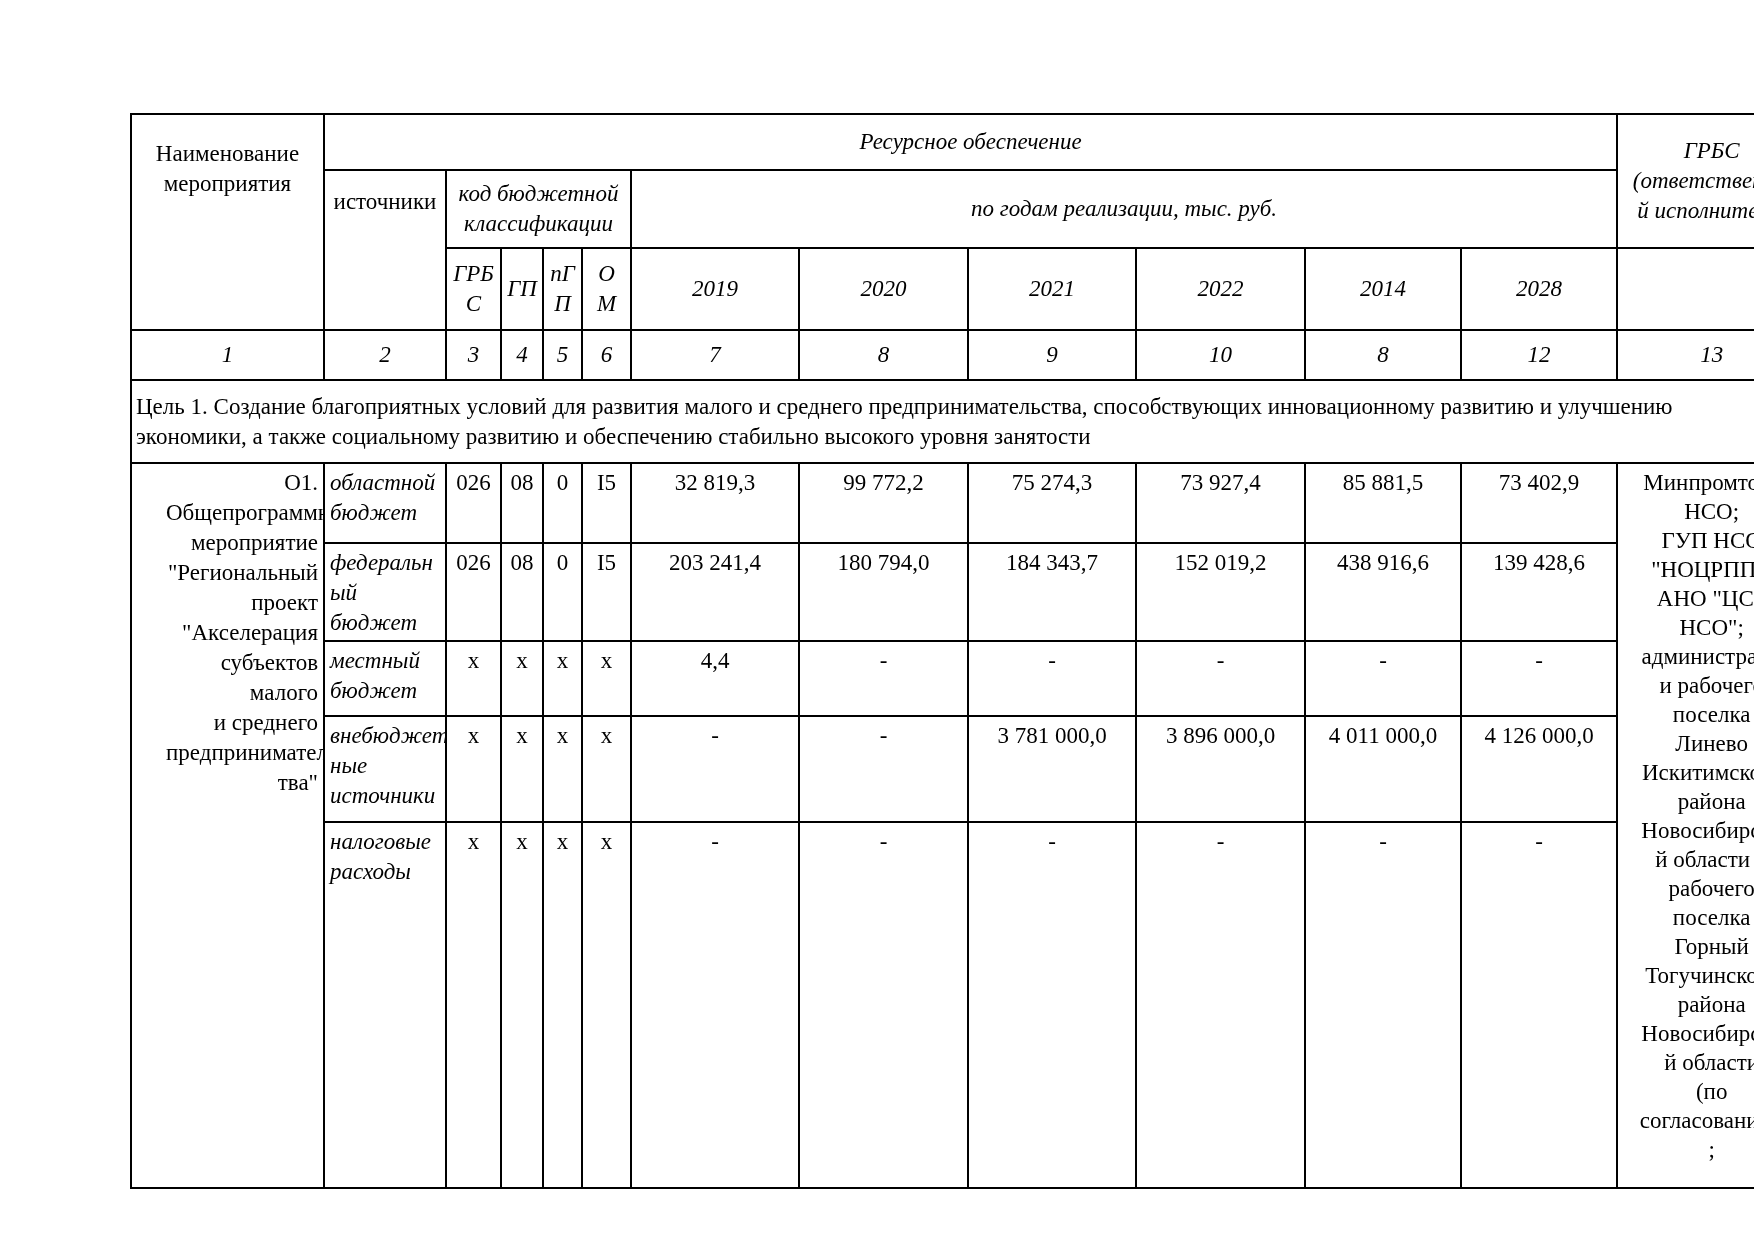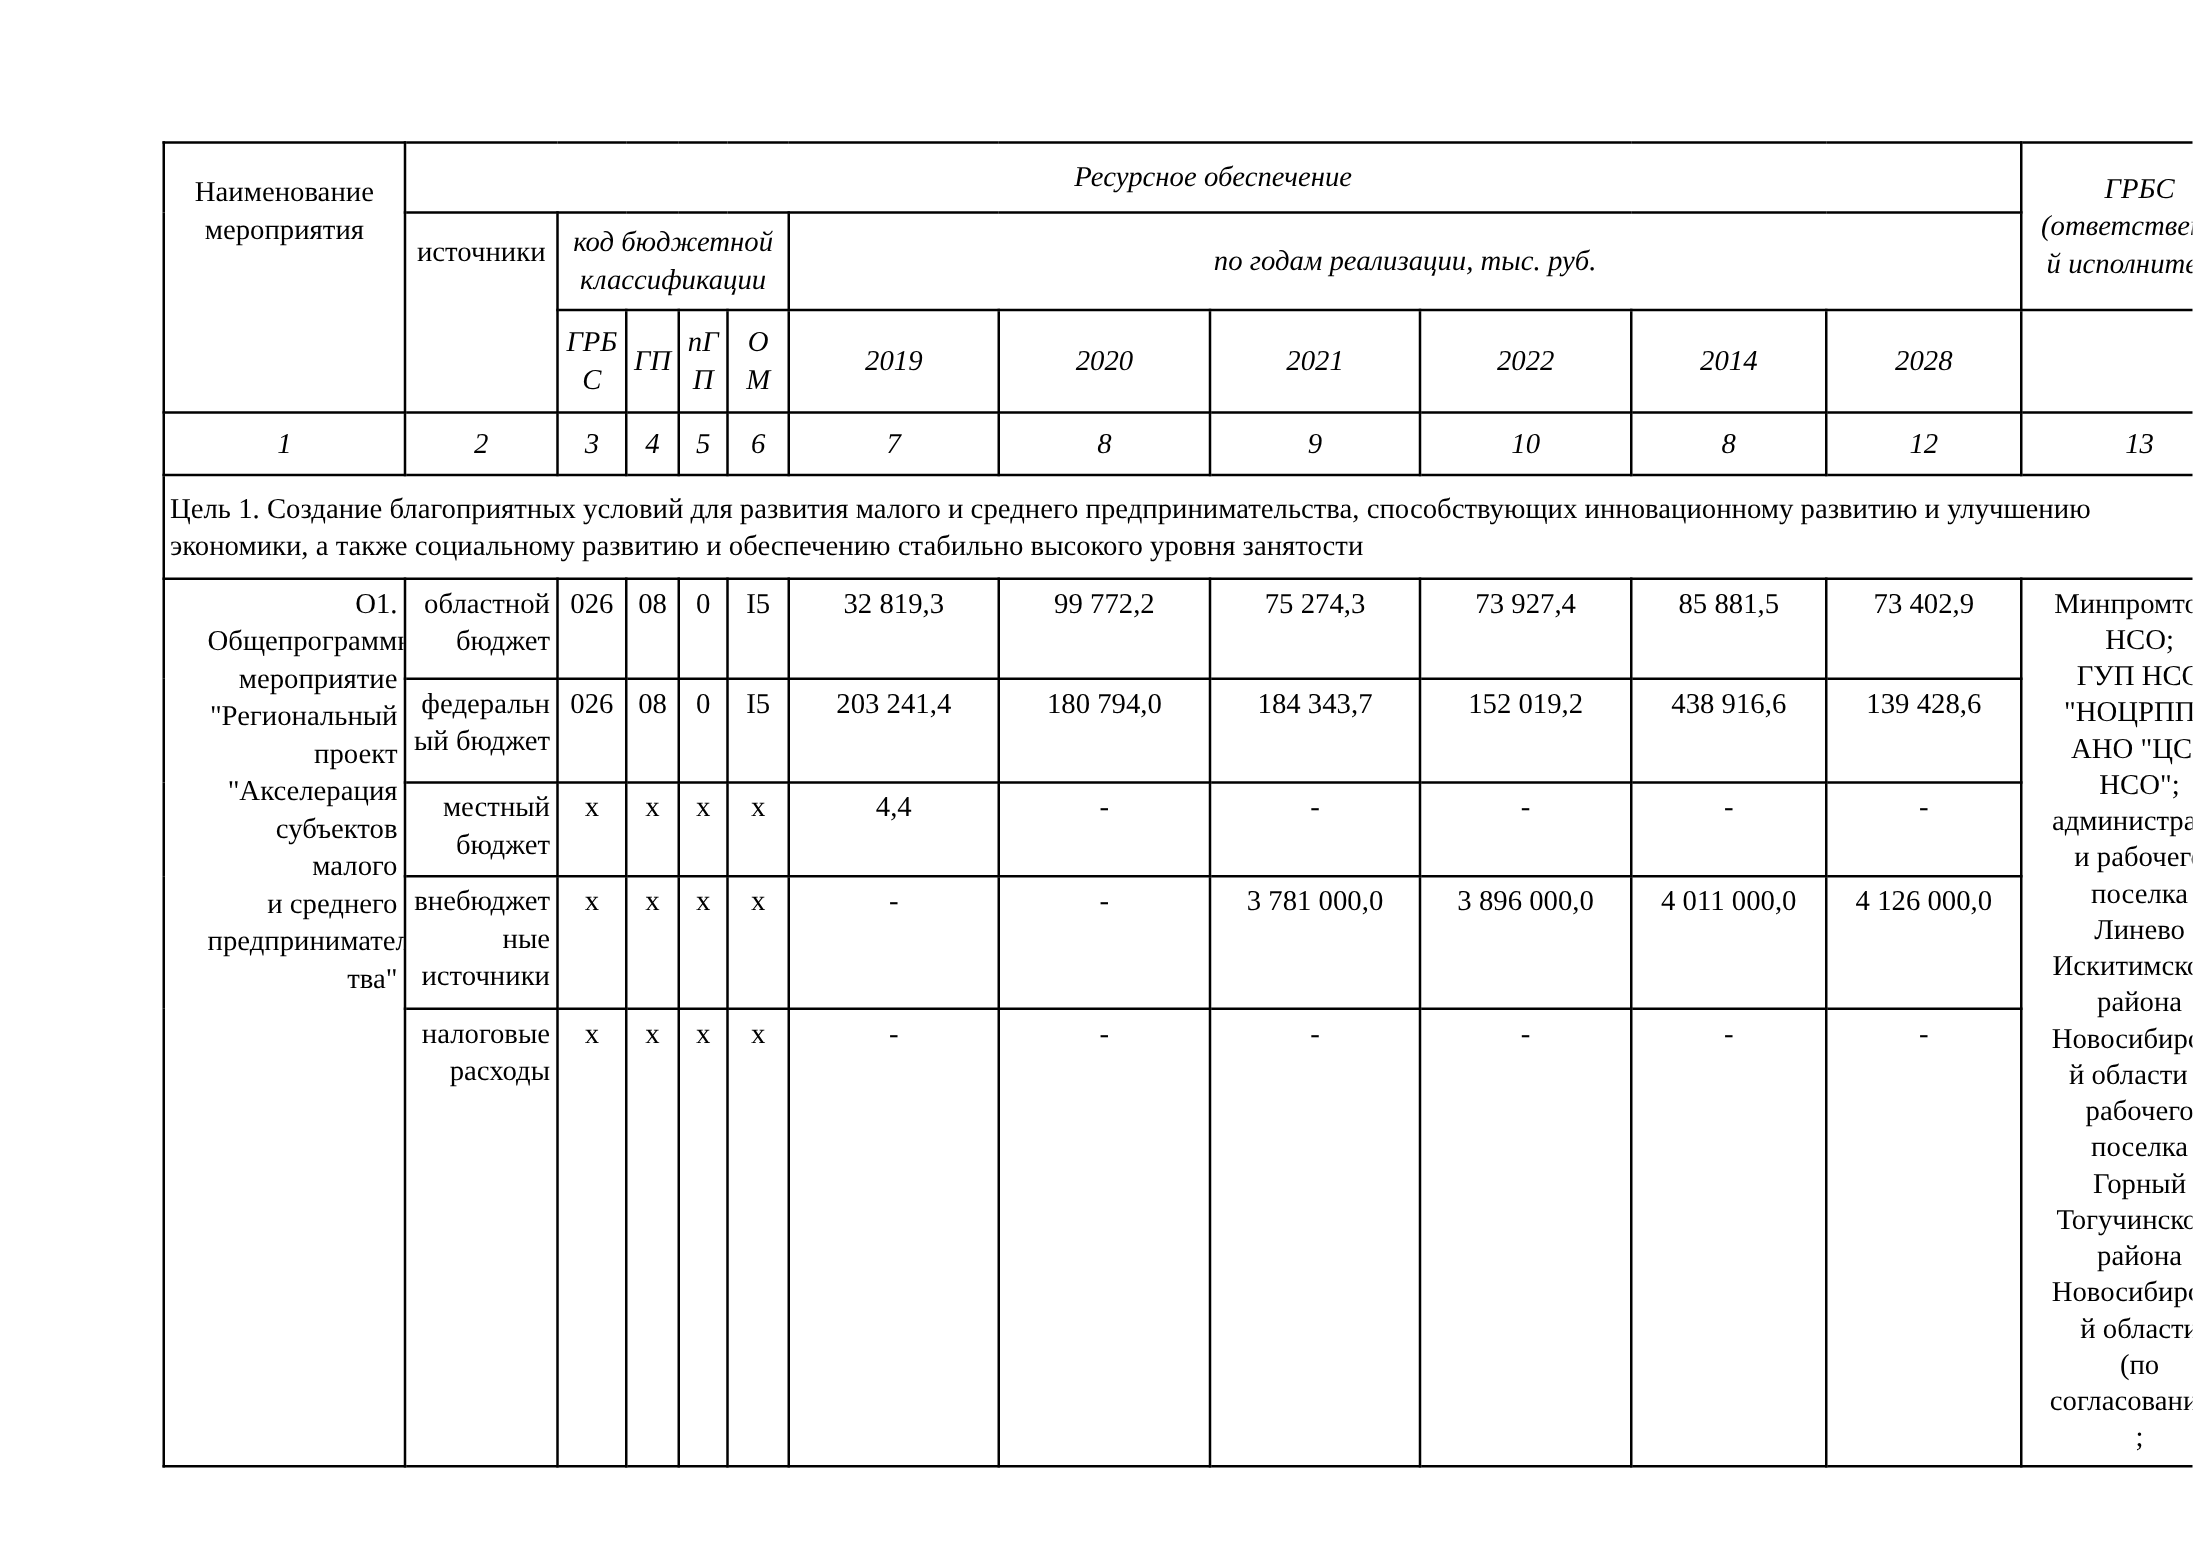--- a/index.html
+++ b/index.html
@@ -33,21 +33,21 @@
   tr.r2  { height: 78px;  }
   tr.r3  { height: 82px;  }
   tr.r4  { height: 50px;  }
   tr.r5  { height: 83px;  }
   tr.r6  { height: 80px;  }
   tr.r7  { height: 83px;  }
   tr.r8  { height: 75px;  }
   tr.r9  { height: 106px; }
   tr.r10 { height: 366px; }
   .mid      { vertical-align: middle; font-style: italic; }
-  .left     { text-align: right; }
+  .left     { text-align: left; font-style: italic; }
   .toppad   { vertical-align: top; padding-top: 24px; }
   .sources  { vertical-align: top; padding-top: 16px; }
   .goal     { text-align: left; vertical-align: middle; padding-left: 4px; }
   .activity { text-align: right; vertical-align: top; padding-top: 4px; padding-left: 34px; }
   .grbs     { vertical-align: top; line-height: 29px; padding: 4px 2px; }
   .vcell    { padding-top: 4px; }
 </style>
 </head>
 <body>
 

